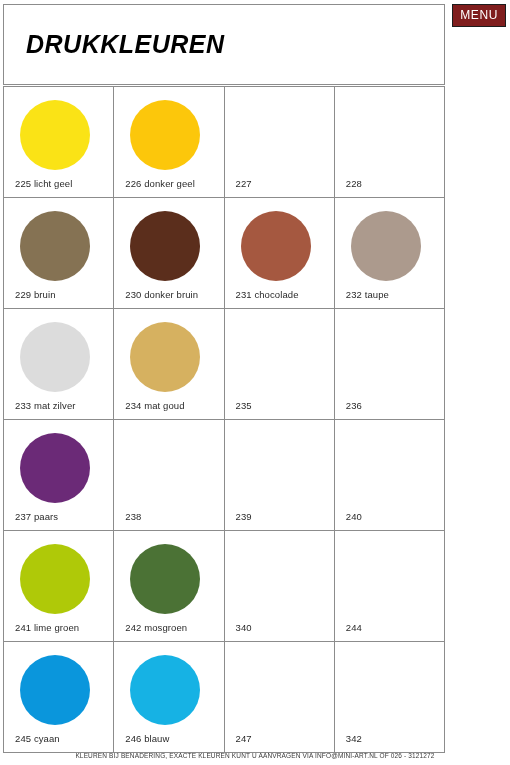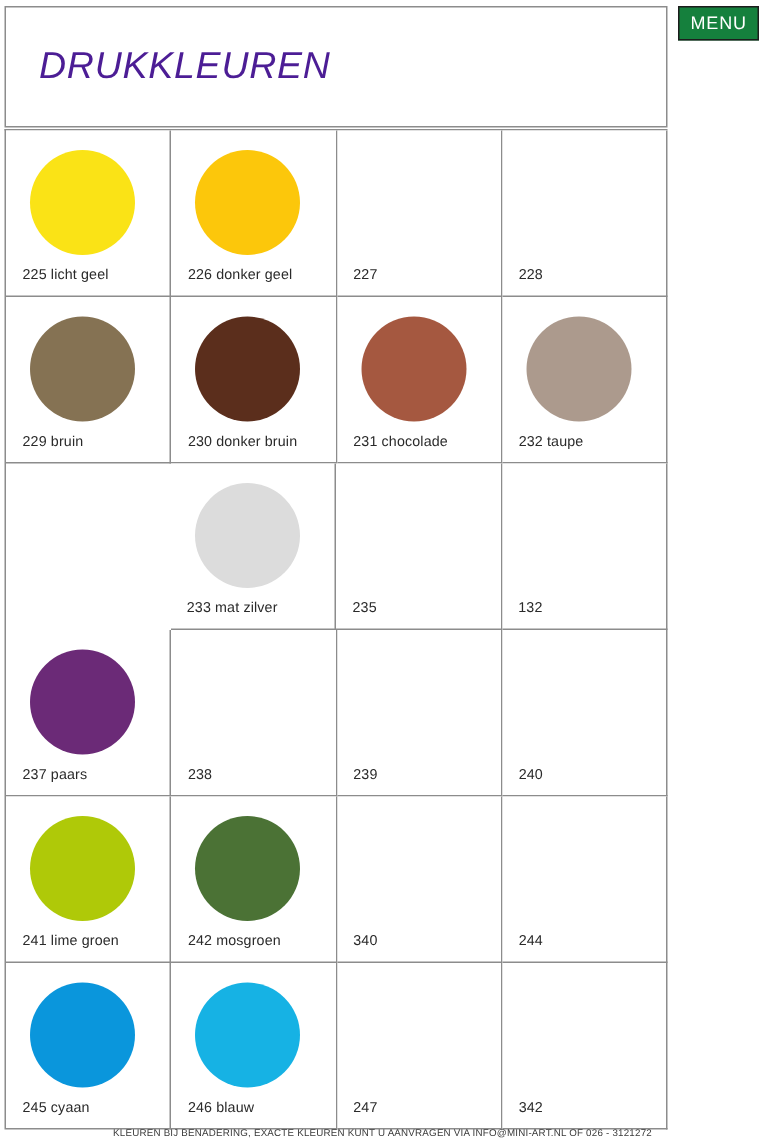--- a/index.html
+++ b/index.html
@@ -30,32 +30,32 @@
     height: 81px;
     border: 1px solid #8c8c8c;
     box-sizing: border-box;
     background: #ffffff;
   }
   .page-title {
     position: absolute;
     left: 22px;
     top: 27px;
     font-size: 25px;
-    font-weight: normal;
+    font-weight: bold;
     font-style: italic;
     letter-spacing: 0.5px;
-    color: #4c1d95;
+    color: #000000;
     line-height: 1;
     white-space: nowrap;
   }
   .menu-button {
     position: absolute;
     right: 4px;
     top: 4px;
-    background: #15803d;
+    background: #7f1d1d;
     color: #ffffff;
     font-size: 12px;
     letter-spacing: 0.6px;
     padding: 4px 7px 5px 7px;
     line-height: 1;
     border: 1px solid #1c1c1c;
     cursor: pointer;
     box-sizing: border-box;
   }
 
@@ -158,24 +158,28 @@
           <div class="swatch" style="background: rgb(172, 154, 141);"></div>
           <div class="cell-label">232  taupe</div>
         </div>
       </div>
       <div class="grid-row">
         <div class="cell">
           <div class="swatch" style="background: rgb(220, 220, 220);"></div>
           <div class="cell-label">233 mat zilver</div>
         </div>
         <div class="cell">
+          <div class="swatch" style="background: rgb(214, 177, 96);"></div>
+          <div class="cell-label">234 mat goud</div>
+        </div>
+        <div class="cell">
           <div class="cell-label">235</div>
         </div>
         <div class="cell">
-          <div class="cell-label">132</div>
+          <div class="cell-label">236</div>
         </div>
       </div>
       <div class="grid-row">
         <div class="cell">
           <div class="swatch" style="background: rgb(107, 42, 119);"></div>
           <div class="cell-label">237 paars</div>
         </div>
         <div class="cell">
           <div class="cell-label">238</div>
         </div>

